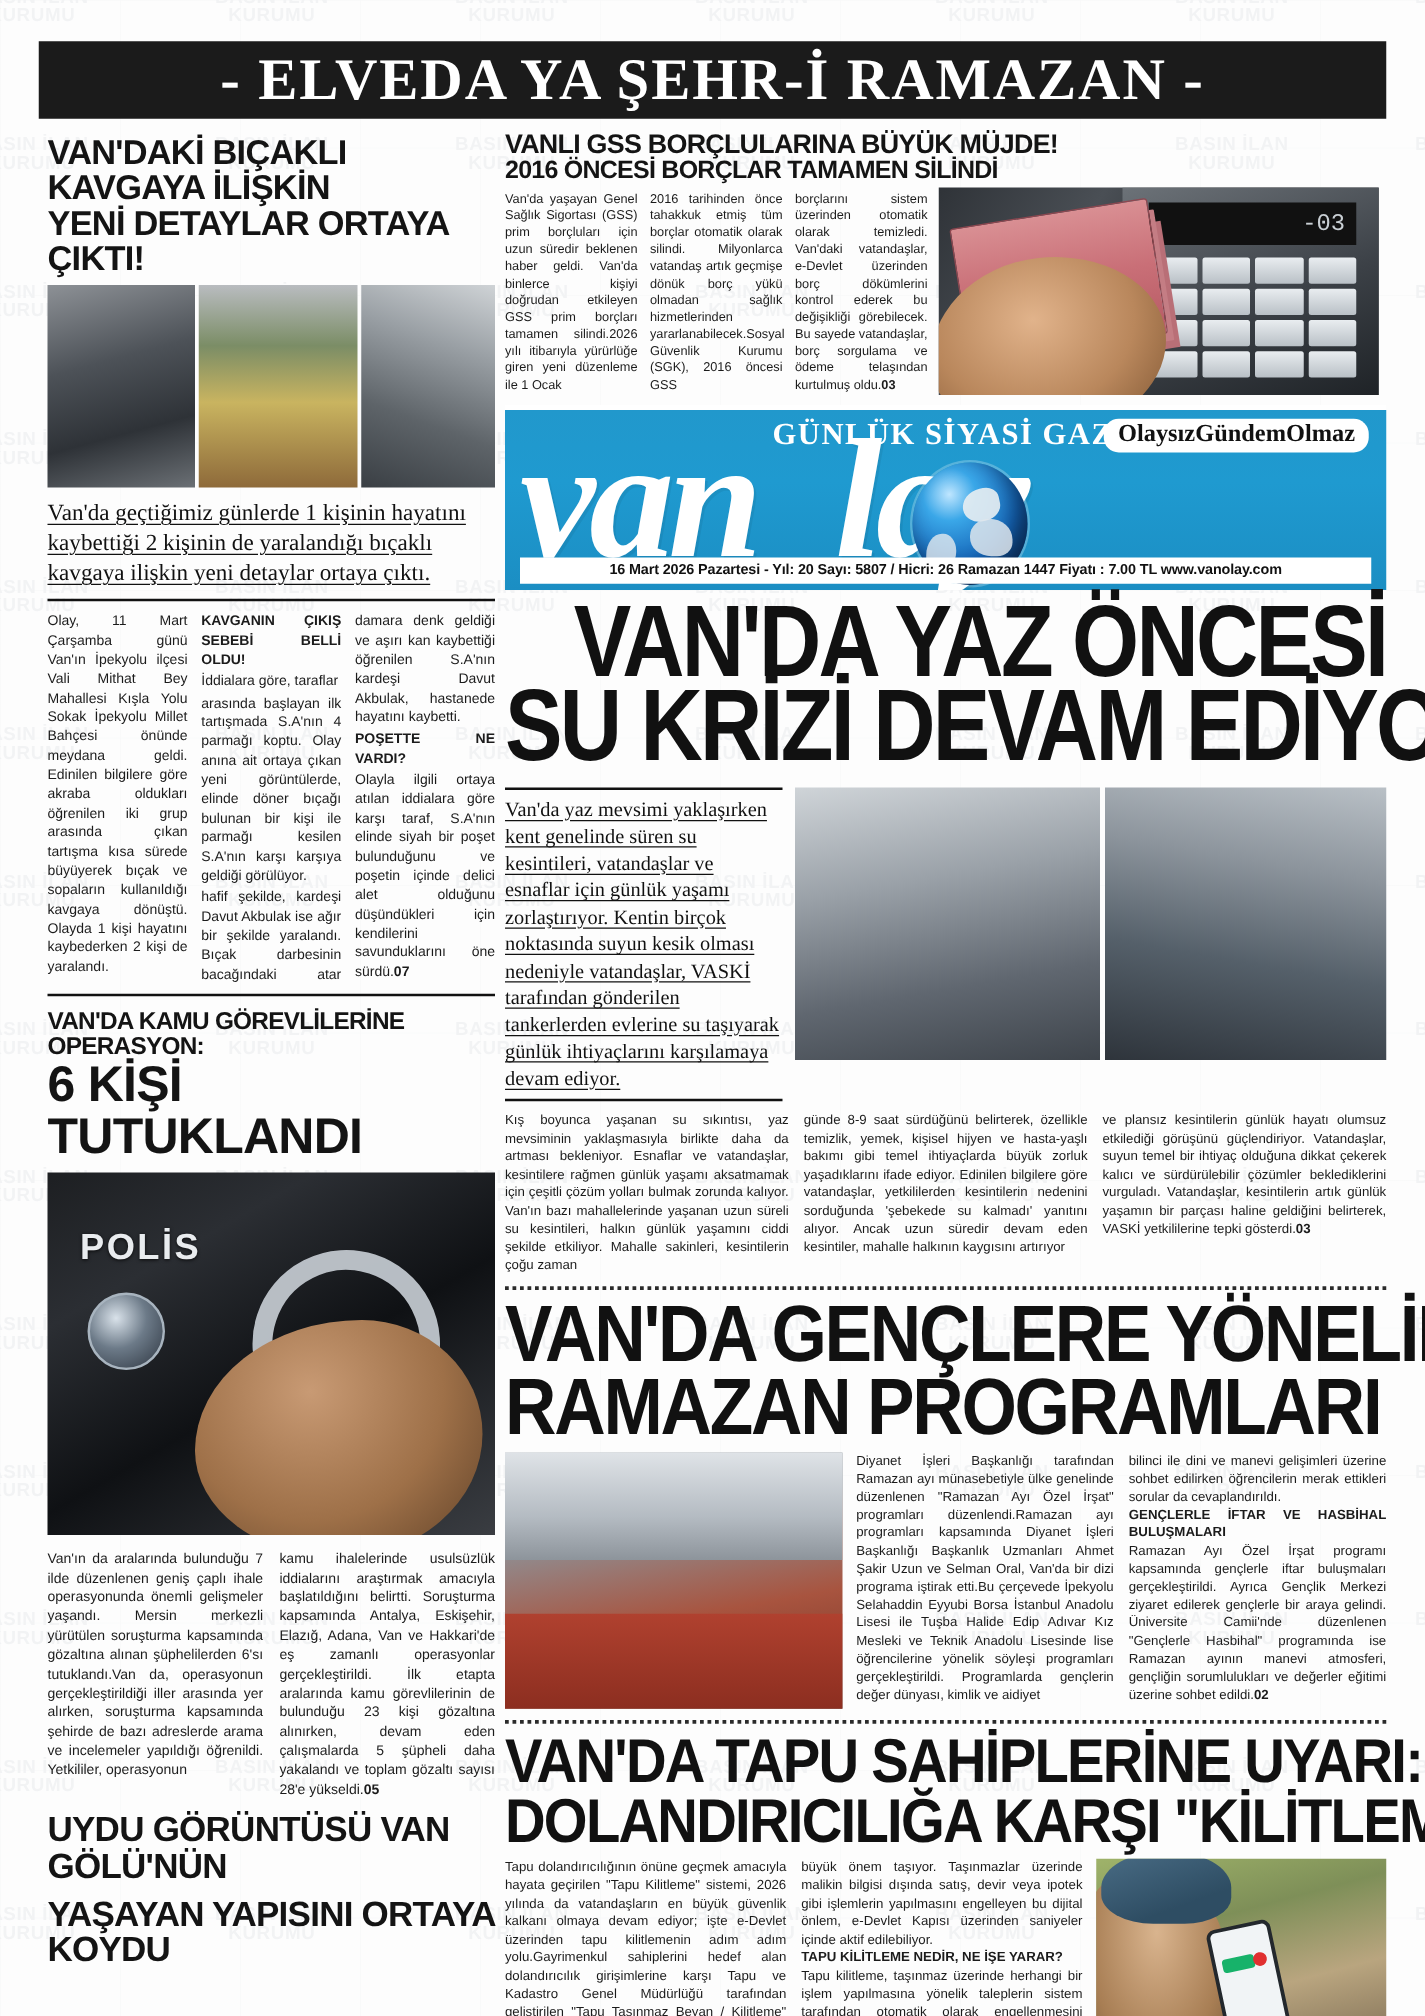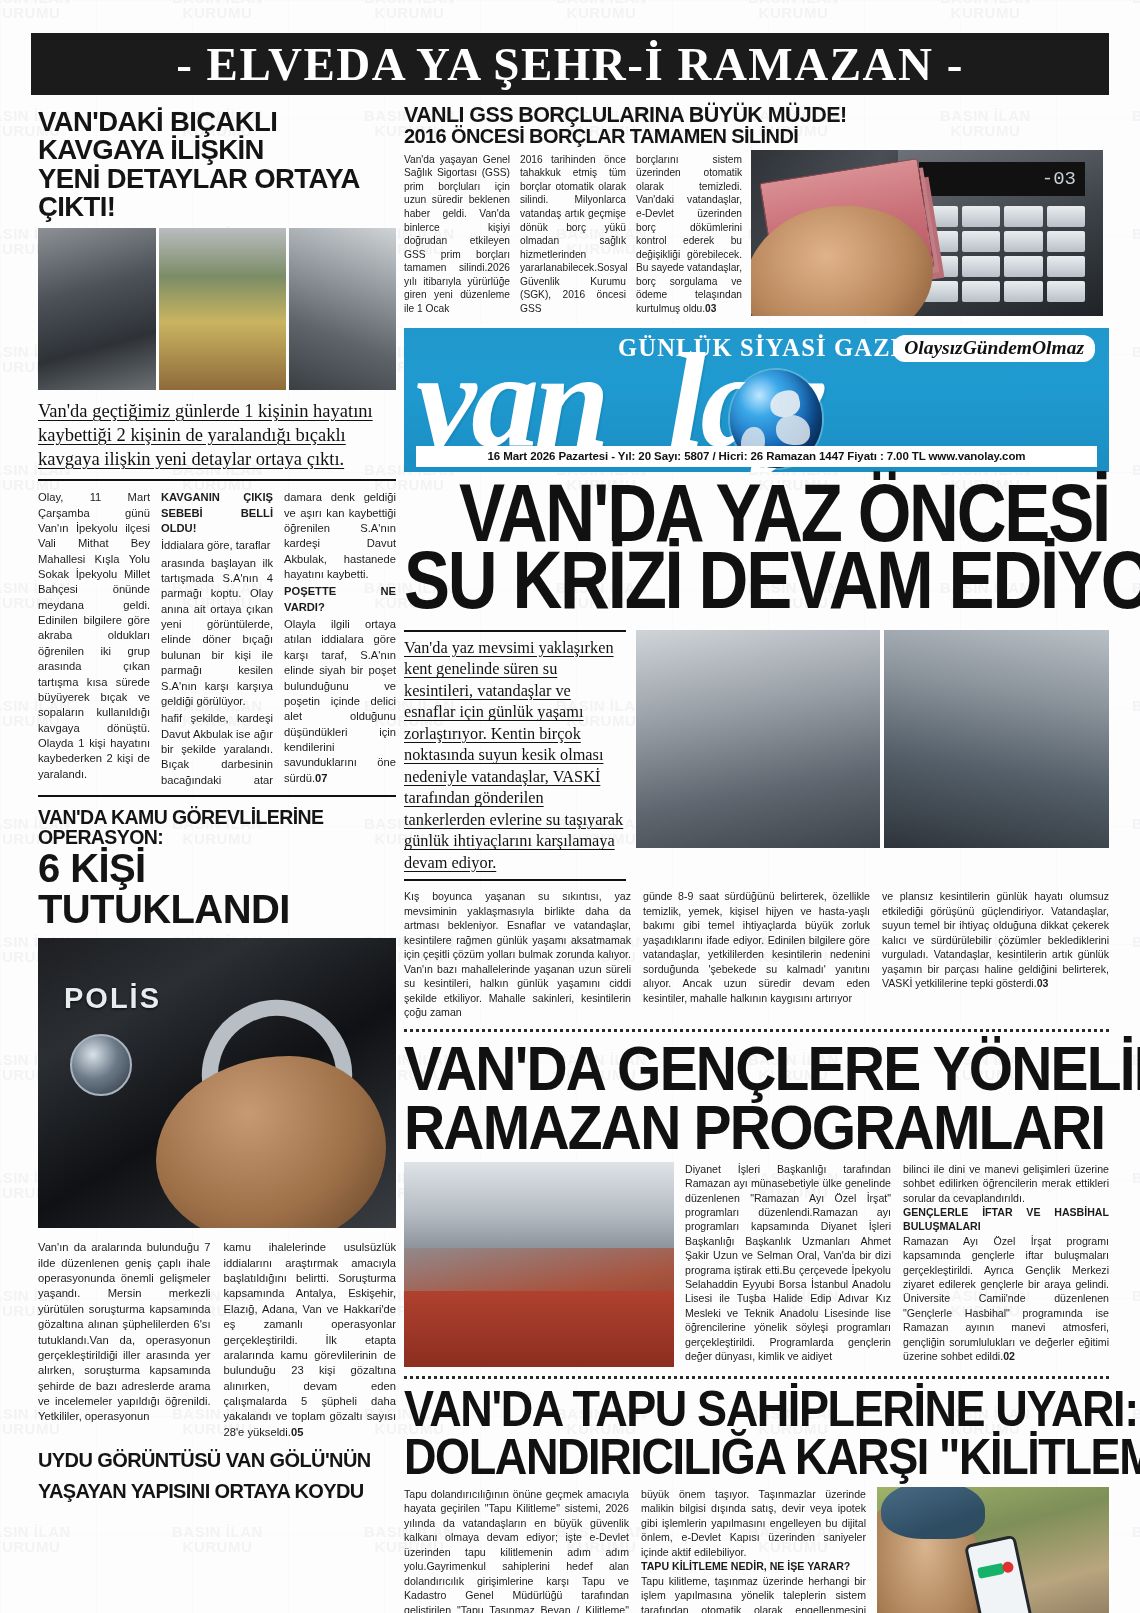--- a/index.html
+++ b/index.html
@@ -172,21 +172,21 @@
     opacity: .92;
   }
   .hand {
     position: absolute;
     right: 10px; bottom: -18px;
     width: 230px; height: 190px;
     background: radial-gradient(ellipse at 40% 30%, #c89a74 0%, #9e7048 55%, #5d3f26 100%);
     border-radius: 58% 42% 50% 50% / 55% 48% 52% 45%;
   }
 
-  .story3-head { font-size: 20px; margin-top: 10px; }
+  .story3-head { font-size: 28px; margin-top: 10px; }
 
   
   .right-col {
     position: absolute;
     left: 404px; top: 104px;
     width: 705px;
   }
   .gss-head1 { font-size: 21.5px; }
   .gss-head2 { font-size: 20px; }
   .gss-wrap { display: flex; gap: 9px; }
@@ -281,21 +281,20 @@
     font-size: 24.5px;
     letter-spacing: 1.2px;
     z-index: 3;
   }
   .slogan {
     position: absolute;
     right: 14px; top: 7px;
     background: #fff;
     color: #111;
     font-family: "Liberation Serif", serif;
-    font-style: italic;
     font-weight: bold;
     font-size: 19.5px;
     padding: 2px 11px 3px 11px;
     border-radius: 12px;
     z-index: 3;
   }
   .logotype {
     position: absolute;
     left: 12px; top: 4px;
     color: #ffffff;

